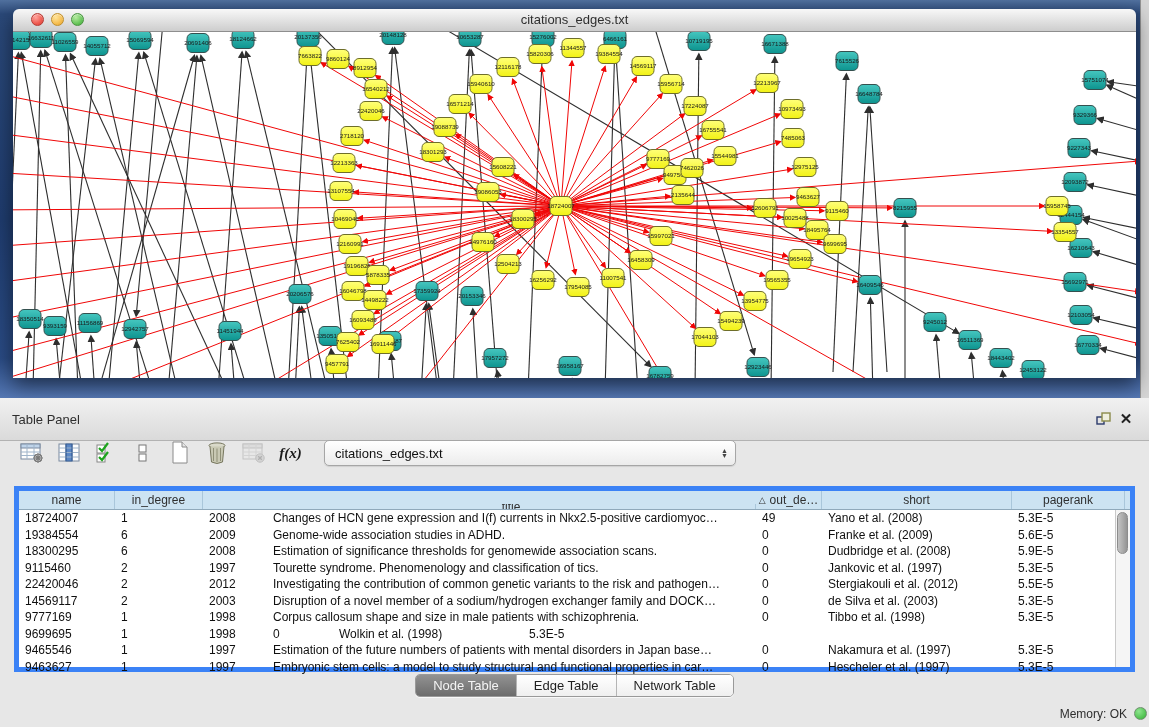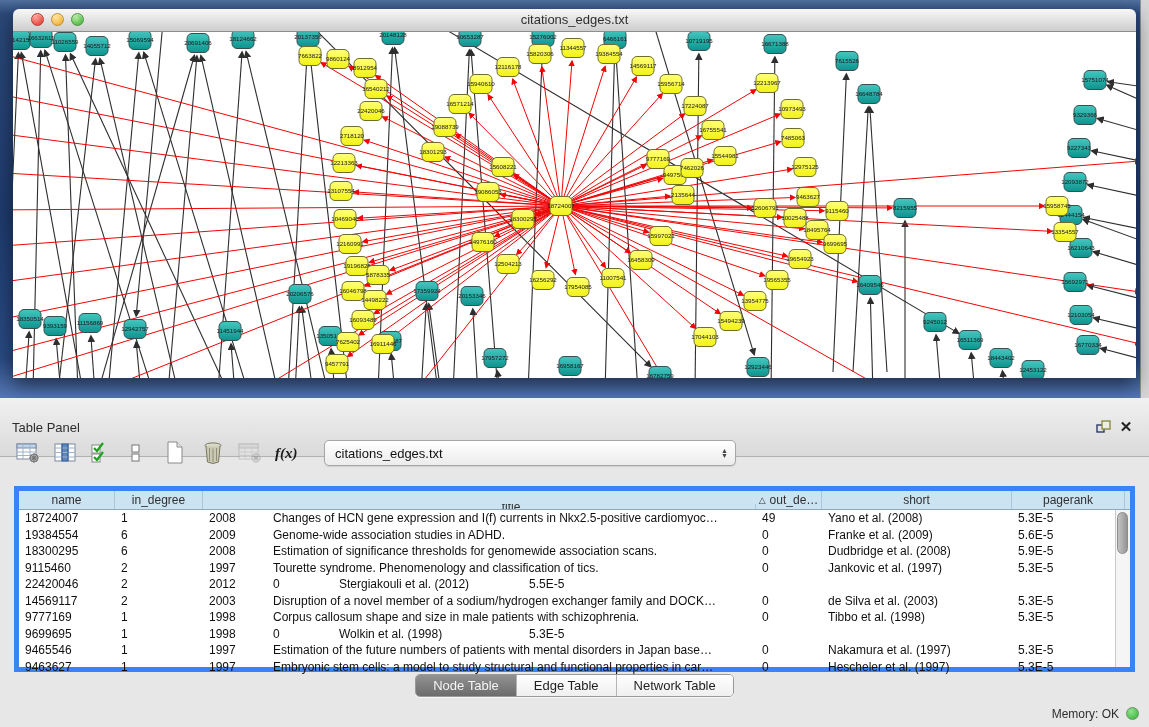--- a/index.html
+++ b/index.html
@@ -19,27 +19,27 @@
   .light.red{background:radial-gradient(circle at 35% 30%,#FFA49C,#EF5A50 60%,#CE3A31);border:1px solid #B53A33;box-sizing:border-box;}
   .light.yellow{background:radial-gradient(circle at 35% 30%,#FFE49A,#F6BE50 60%,#DD9E2B);border:1px solid #C08F2C;box-sizing:border-box;}
   .light.green{background:radial-gradient(circle at 35% 30%,#B6EBA0,#68C65B 60%,#3FA238);border:1px solid #49933F;box-sizing:border-box;}
   .title-text{text-align:center;font-size:13px;color:#2F2F2F;line-height:22px;}
   .net-canvas{position:relative;height:346px;background:#FFFFFF;overflow:hidden;}
   .net-canvas svg{display:block;}
 
   
   .table-panel{position:absolute;left:0;top:398px;width:1149px;height:329px;background:#E7E7E7;}
   .panel-header{height:26px;background:linear-gradient(#F1F1F1,#DADADA);border-bottom:1px solid #B2B2B2;
-    display:flex;align-items:center;padding:16px 12px;font-size:13px;color:#2E2E2E;}
+    display:flex;align-items:center;padding:8px 12px;font-size:13px;color:#2E2E2E;}
   .panel-header .spacer{flex:1;}
   .float-btn,.close-btn{background:none;border:none;width:22px;height:20px;display:flex;align-items:center;justify-content:center;padding:0;cursor:default;}
   .close-btn span{font-size:15px;font-weight:bold;color:#222;line-height:14px;}
 
   .toolbar{position:absolute;left:16px;top:40px;display:flex;align-items:center;gap:6px;}
-  .tb-btn{width:31px;height:30px;background:none;border:none;display:flex;align-items:center;justify-content:flex-start;padding:0;}
+  .tb-btn{width:31px;height:30px;background:none;border:none;display:flex;align-items:center;justify-content:center;padding:0;}
   .tb-btn.disabled{opacity:.45;filter:grayscale(1);}
   .fx{font-family:"Liberation Serif",serif;font-style:italic;font-weight:bold;font-size:15px;color:#1A1A1A;}
   .combo{margin-left:12px;width:393px;height:24px;border:1px solid #A6A6A6;border-radius:5px;
     background:linear-gradient(#FFFFFF,#ECECEC);display:flex;align-items:center;
     padding:0 7px 0 10px;font-size:13px;color:#111;box-shadow:0 1px 1px rgba(0,0,0,.10);}
   .combo .val{flex:1;}
   .stepper{display:flex;flex-direction:column;align-items:center;color:#444;}
   .stepper span{font-size:7px;line-height:5px;}
 
   .tbl{position:absolute;left:14px;top:88px;width:1121px;height:186px;background:#FFF;border:5px solid #3b82f6;box-sizing:border-box;}
@@ -55,21 +55,21 @@
     background:linear-gradient(90deg,#C4C4C4,#949494);border:1px solid #8C8C8C;box-sizing:border-box;}
 
   .tabbar{position:absolute;left:0;top:276px;width:100%;display:flex;justify-content:center;}
   .seg{display:flex;border:1px solid #999;border-radius:5px;overflow:hidden;height:21px;box-shadow:0 1px 0 rgba(255,255,255,.7);}
   .seg button{padding:0 17px;font-size:13px;border:none;border-right:1px solid #B5B5B5;
     background:linear-gradient(#FFFFFF,#EFEFEF);color:#1F1F1F;font-family:inherit;line-height:21px;}
   .seg button:last-child{border-right:none;}
   .seg button.active{background:linear-gradient(#929292,#6C6C6C);color:#F4F4F4;}
 
   .status{position:absolute;left:0;bottom:0;width:100%;height:27px;display:flex;align-items:center;
-    justify-content:flex-end;padding-right:10px;gap:7px;font-size:12px;color:#2E2E2E;box-sizing:border-box;}
+    justify-content:flex-end;padding-right:2px;gap:7px;font-size:12px;color:#2E2E2E;box-sizing:border-box;}
   .mem-dot{width:13px;height:13px;border-radius:50%;border:1px solid #6F8F6F;box-sizing:border-box;
     background:radial-gradient(circle at 35% 30%,#8FE58F,#33B133);}
 </style>
 </head>
 <body>
 
 <div class="app">
 
   <div class="graph-region">
     <div class="right-gutter"></div>
@@ -826,20 +826,21 @@
             <div class="td-cell" style="width: 64px;">1997</div>
             <div class="td-cell" style="width: 489px;">Tourette syndrome. Phenomenology and classification of tics.</div>
             <div class="td-cell" style="width: 66px;">0</div>
             <div class="td-cell" style="width: 190px;">Jankovic et al. (1997)</div>
             <div class="td-cell" style="width: 113px;">5.3E-5</div>
           </div>
           <div class="tbl-row">
             <div class="td-cell" style="width: 96px;">22420046</div>
             <div class="td-cell" style="width: 88px;">2</div>
             <div class="td-cell" style="width: 64px;">2012</div>
+            <div class="td-cell" style="width: 489px;">Investigating the contribution of common genetic variants to the risk and pathogen…</div>
             <div class="td-cell" style="width: 66px;">0</div>
             <div class="td-cell" style="width: 190px;">Stergiakouli et al. (2012)</div>
             <div class="td-cell" style="width: 113px;">5.5E-5</div>
           </div>
           <div class="tbl-row">
             <div class="td-cell" style="width: 96px;">14569117</div>
             <div class="td-cell" style="width: 88px;">2</div>
             <div class="td-cell" style="width: 64px;">2003</div>
             <div class="td-cell" style="width: 489px;">Disruption of a novel member of a sodium/hydrogen exchanger family and DOCK…</div>
             <div class="td-cell" style="width: 66px;">0</div>

